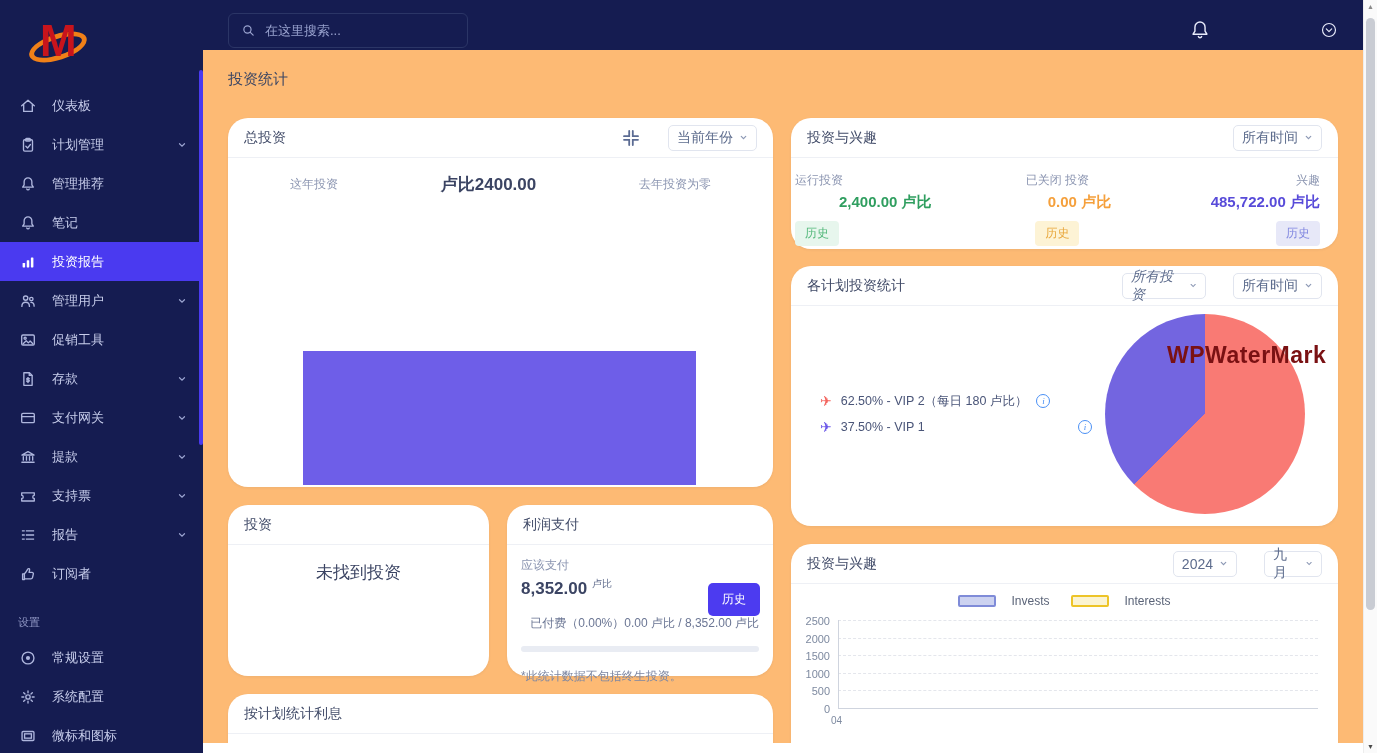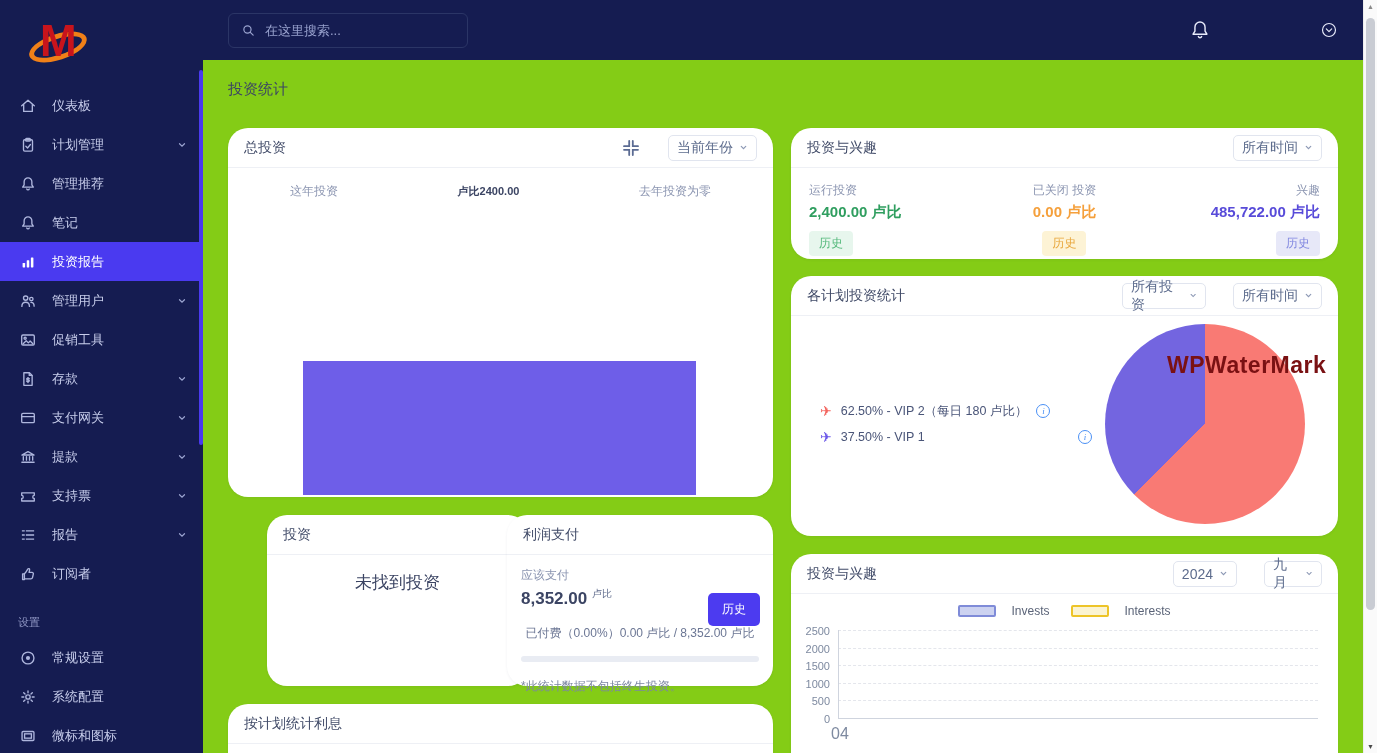--- a/index.html
+++ b/index.html
@@ -32,50 +32,50 @@
   .searchbox { position:absolute; left:25px; top:13px; width:240px; height:35px;
     border:1px solid #2b3566; border-radius:6px; display:flex; align-items:center;
     padding:0 12px; color:#9aa3cf; background:transparent; }
   .searchbox input { border:none; outline:none; background:transparent; color:#cdd3ef;
     font-size:13px; margin-left:9px; width:180px;
     font-family:"Liberation Sans","DejaVu Sans",sans-serif; }
   .searchbox input::placeholder { color:#9aa3cf; }
   .top-icon { position:absolute; top:18px; color:#e8ebfa; cursor:pointer; }
 
   
-  .main { position:absolute; left:203px; top:60px; width:1160px; height:693px;
-    background:#84cc16; overflow:hidden; }
+  .main { position:absolute; left:203px; top:50px; width:1160px; height:693px;
+    background:#fdba74; overflow:hidden; }
   .page-title { position:absolute; left:25px; top:20px; font-size:15px; color:#3c4663;
     font-weight:500; }
   .card { position:absolute; background:#fff; border-radius:20px;
     box-shadow:0 1px 3px rgba(25,30,70,.06); }
   .card-h { height:40px; display:flex; align-items:center; padding:0 16px;
     border-bottom:1px solid #eef0f5; }
   .card-title { font-size:14px; color:#414b68; font-weight:500; }
   .h-right { margin-left:auto; display:flex; align-items:center; gap:8px; }
   .select { height:26px; border:1px solid #e1e5ef; border-radius:5px; background:#fff;
     display:inline-flex; align-items:center; gap:6px; padding:0 8px; font-size:14px;
     color:#5d6c8d; cursor:pointer;margin-left:19px; }
   .select svg { color:#8d99b5; }
   .muted { color:#8b95b1; font-size:12px; }
 
   
   .ti-stats { position:absolute; left:0; right:0; top:55px; display:flex;
     align-items:center; justify-content:space-between; padding:0 62px; }
-  .ti-center { font-size:11px; font-weight:bold; color:#3b4463; }
+  .ti-center { font-size:17px; font-weight:bold; color:#3b4463; }
   .ti-bar { position:absolute; left:75px; bottom:2px; width:393px; height:134px;
     background:#6e5ee8; }
   .compress-btn { color:#5b6b93; cursor:pointer; display:flex; }
 
   
-  .ii-row { display:flex; padding:14px 18px 0 18px; }
+  .ii-row { display:flex; padding:14px 18px 0 4px; }
   .ii-col { width:33.33%; }
   .ii-col.c { text-align:center; }
   .ii-col.r { text-align:right; }
-  .ii-val { font-size:15px; font-weight:bold; margin-top:4px; }
+  .ii-val { font-size:15px; font-weight:bold; margin-top:4px;margin-left:44px; }
   .ii-val.green { color:#2f9e5f; }
   .ii-val.orange { color:#f5a03c; }
   .ii-val.indigo { color:#584bd9; }
   .badge { display:inline-block; margin-top:9px; padding:4px 10px; border-radius:4px;
     font-size:12px; cursor:pointer; }
   .badge.green { background:#e7f6ed; color:#55b97c; }
   .badge.orange { background:#fdf3d5; color:#e9a83e; }
   .badge.indigo { background:#e7e8f8; color:#8288e0; }
 
   
@@ -98,41 +98,41 @@
   .empty-msg { padding-top:16px; text-align:center; font-size:17px; color:#3b4463;
     font-weight:500; }
 
   
   .pf-body { position:relative; padding:12px 14px; }
   .pf-due { font-size:17px; font-weight:bold; color:#3b4463; margin-top:3px; }
   .pf-unit { font-size:10px; color:#5f6b8c; vertical-align:super; font-weight:normal; }
   .history-btn { position:absolute; right:13px; top:38px; background:#4c3bf0; color:#fff;
     border:none; border-radius:5px; padding:8px 14px; font-size:12px; cursor:pointer;
     font-family:"Liberation Sans",sans-serif; }
-  .pf-paid { display:flex; justify-content:center; margin-top:16px; font-size:12px;
+  .pf-paid { display:flex; justify-content:flex-end; margin-top:16px; font-size:12px;
     color:#6b7694; }
   .pf-progress { margin-top:14px; height:6px; background:#e9ecf3; border-radius:3px; }
   .pf-note { margin-top:16px; font-size:12px; color:#7d87a3; }
 
   
   .mc-legend { position:absolute; left:0; right:0; top:50px; display:flex;
     justify-content:center; gap:22px; align-items:center; }
   .mc-legend .item { display:flex; align-items:center; gap:15px; font-size:12px;
     color:#5b6478; }
   .lg-box { width:38px; height:12px; border-radius:2px; }
   .lg-box.invests { background:#ccd2f0; border:2px solid #7f8bd8; }
   .lg-box.interests { background:#fbf4d2; border:2px solid #edc428; }
   .grid-row { position:absolute; left:47px; right:20px; border-top:1px dashed #e4e6ec; }
   .ytick { position:absolute; right:100%; margin-right:8px; transform:translateY(-50%);
     font-size:11px; color:#7e8aa0; white-space:nowrap; }
   .axis-y { position:absolute; left:47px; top:76px; height:88px; width:0;
     border-left:1px solid #cfd4de; }
   .axis-x { position:absolute; left:47px; right:20px; top:164px;
     border-top:1px solid #cfd4de; }
-  .xtick { position:absolute; left:40px; top:171px; font-size:16px; color:#7e8aa0; }
+  .xtick { position:absolute; left:40px; top:171px; font-size:10px; color:#7e8aa0; }
 
   
   .scrollbar { position:absolute; right:0; top:0; width:14px; height:753px;
     background:#fafafa; border-left:1px solid #ededed; }
   .sb-up { position:absolute; top:3px; left:0; width:13px; text-align:center;
     font-size:7px; color:#8a8a8a; cursor:pointer; }
   .sb-thumb { position:absolute; top:18px; left:2px; width:9px; height:592px;
     background:#c9ccd3; border-radius:5px; cursor:pointer; }
   .sb-down { position:absolute; bottom:3px; left:0; width:13px; text-align:center;
     font-size:7px; color:#4a4a4a; cursor:pointer; }
@@ -398,21 +398,21 @@
       </span>
     </div>
     <div class="ti-stats">
       <span class="muted">这年投资</span>
       <span class="ti-center">卢比2400.00</span>
       <span class="muted">去年投资为零</span>
     </div>
     <div class="ti-bar" style="background: rgb(110, 94, 232);"></div>
   </div>
 
-  <div class="card" style="left:25px; top:455px; width:261px; height:171px;margin-left:39px;">
+  <div class="card" style="left:25px; top:455px; width:261px; height:171px;">
     <div class="card-h">
       <span class="card-title">投资</span>
     </div>
     <div class="empty-msg">未找到投资</div>
   </div>
 
   <div class="card" style="left:304px; top:455px; width:266px; height:171px;">
     <div class="card-h">
       <span class="card-title">利润支付</span>
     </div>
@@ -466,21 +466,21 @@
         <div class="ii-val indigo">485,722.00 卢比</div>
         <span class="badge indigo">历史</span>
       </div>
     </div>
   </div>
 
   <div class="card" style="left:588px; top:216px; width:547px; height:260px;">
     <div class="card-h">
       <span class="card-title">各计划投资统计</span>
       <span class="h-right">
-        <span class="select" style="width:84px; justify-content:flex-start;">
+        <span class="select" style="width:84px; justify-content:flex-start;font-style:italic;">
           <span>所有投资</span>
           <svg width="9" height="9" viewBox="0 0 20 20" fill="none" stroke="currentColor" stroke-width="2.6" stroke-linecap="round">
               <path d="M5 7.5l5 5 5-5"></path>
             </svg>
         </span>
         <span class="select">
           <span>所有时间</span>
           <svg width="9" height="9" viewBox="0 0 20 20" fill="none" stroke="currentColor" stroke-width="2.6" stroke-linecap="round">
               <path d="M5 7.5l5 5 5-5"></path>
             </svg>

